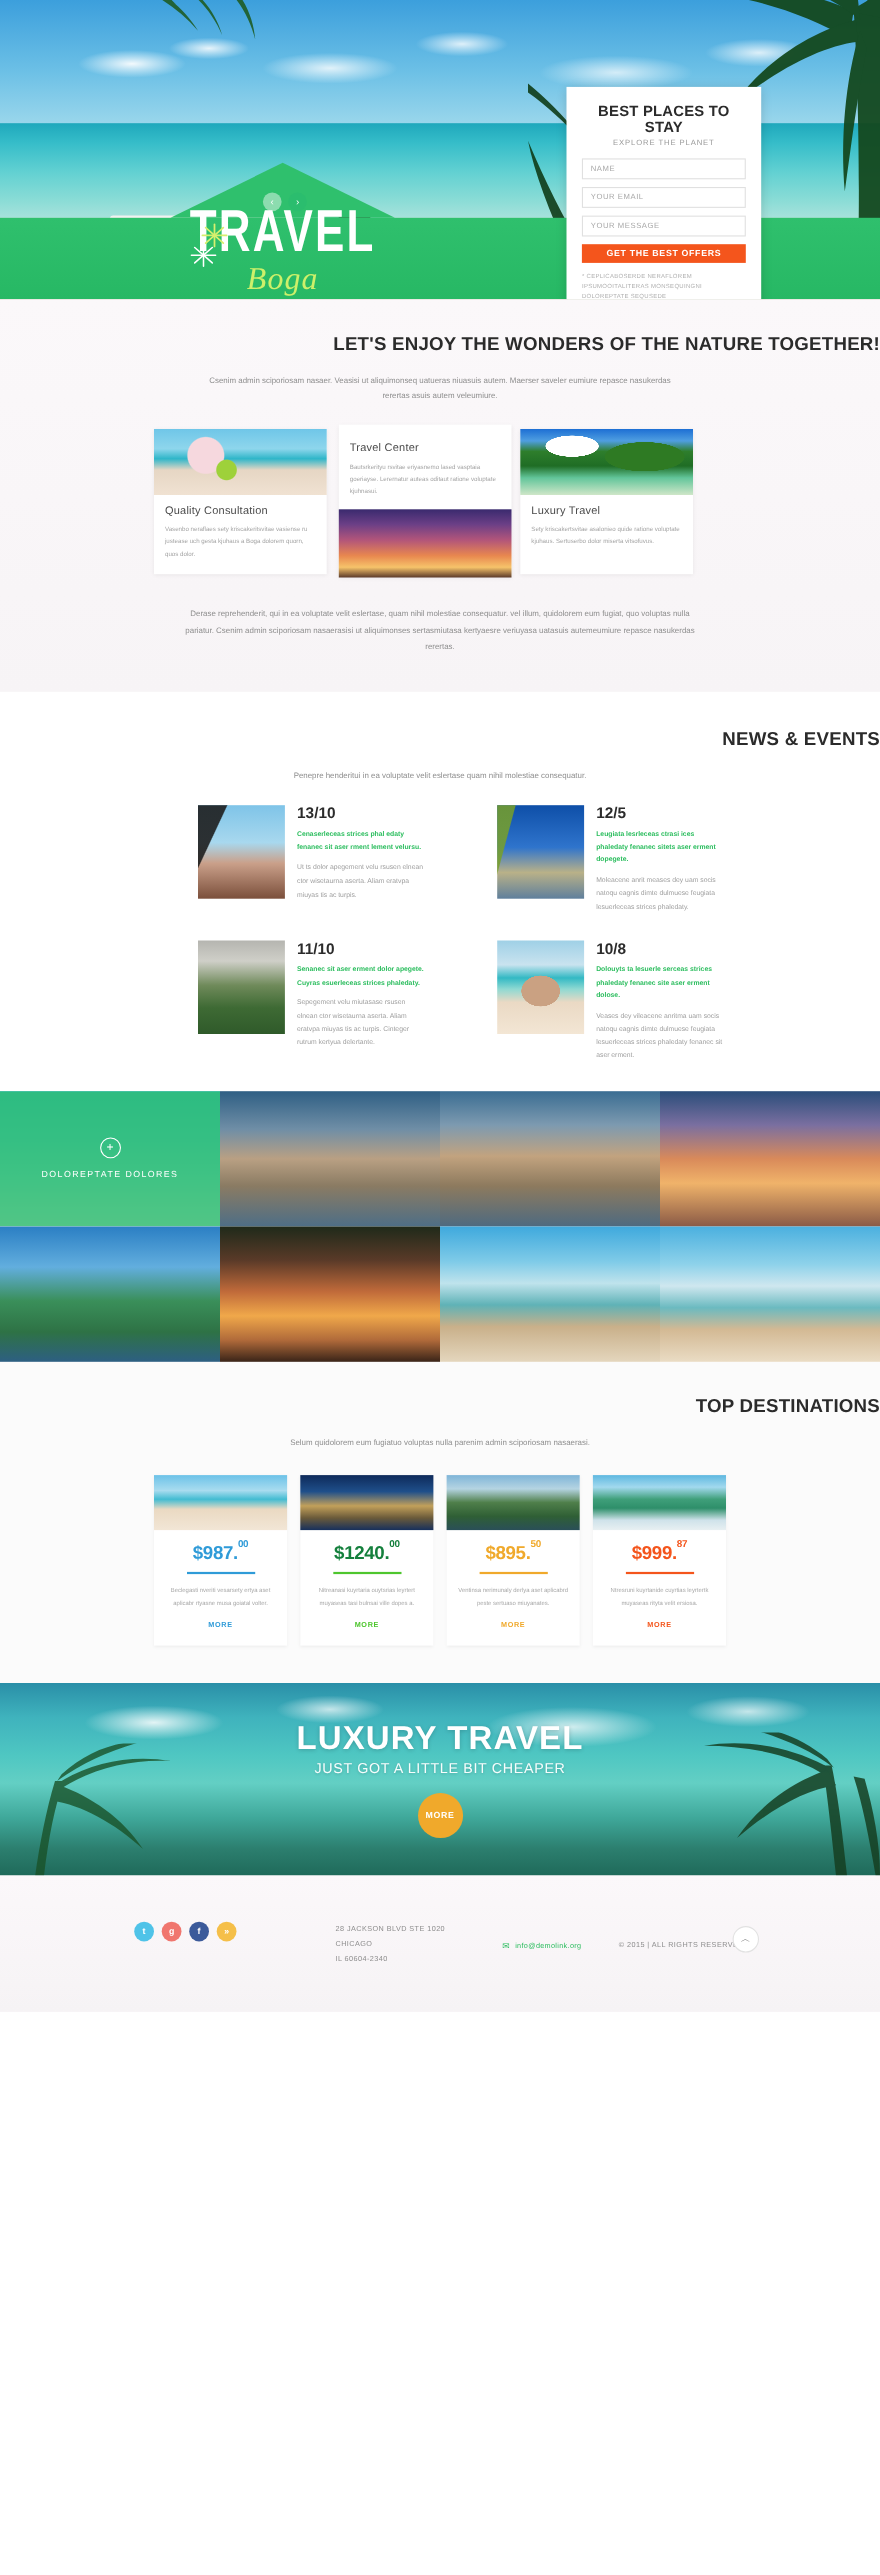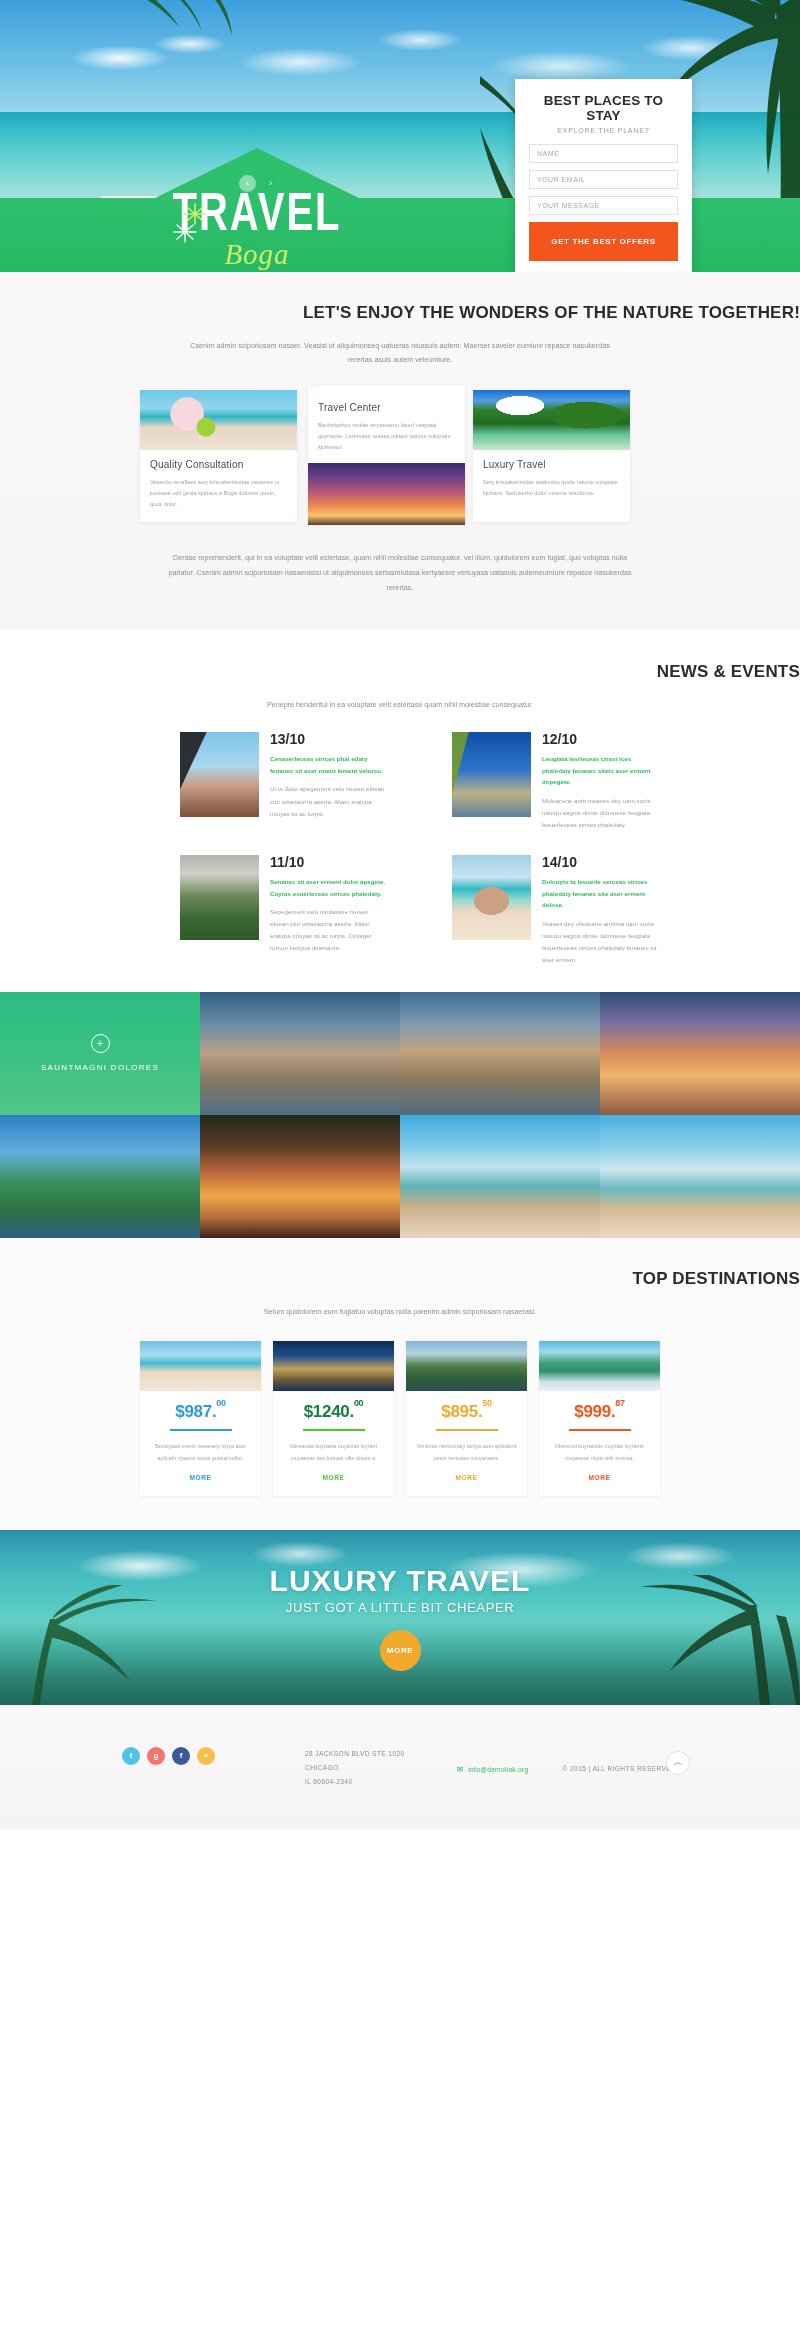--- a/index.html
+++ b/index.html
@@ -123,21 +123,21 @@
   }
   .form-field {
     display: block; width: 100%; height: 19px; margin-bottom: 7px;
     border: 1px solid #e0e0e0; background: #fff;
     font-family: "Liberation Sans", sans-serif;
     font-size: 7px; color: #a8a8a8; letter-spacing: .5px;
     padding: 0 7px;
   }
   .form-field::placeholder { color: #a8a8a8; }
   .form-submit {
-    display: block; width: 100%; height: 39px; margin-top: 4px;
+    display: block; width: 100%; height: 17px; margin-top: 4px;
     background: #f4551c; border: none; color: #fff;
     font-family: "Liberation Sans", sans-serif;
     font-weight: bold; font-size: 8px; letter-spacing: .6px; cursor: pointer;
   }
   .form-note {
     margin-top: 9px; font-size: 5.4px; color: #b0b0b0;
     line-height: 1.7; letter-spacing: .3px;
   }
 
   
@@ -486,51 +486,51 @@
       <div class="news-body">
         <div class="news-date">13/10</div>
         <div class="news-lead">Cenaserleceas strices phal edaty fenanec sit aser rment lement velursu.</div>
         <div class="news-text">Ut ts dolor apegement velu rsusen elnean ctor wisetaurna aserta. Aliam eratvpa miuyas tis ac turpis.</div>
       </div>
     </article>
 
     <article class="news-item">
       <div class="news-img img-eiffel-day"></div>
       <div class="news-body">
-        <div class="news-date">12/10</div>
+        <div class="news-date">12/5</div>
         <div class="news-lead">Leugiata lesrleceas ctrasi ices phaledaty fenanec sitets aser erment dopegete.</div>
         <div class="news-text">Moleacene anrit meases dey uam socis natoqu eagnis dimte dulmuese feugiata lesuerleceas strices phaledaty.</div>
       </div>
     </article>
 
     <article class="news-item">
       <div class="news-img img-mountains"></div>
       <div class="news-body">
         <div class="news-date">11/10</div>
         <div class="news-lead">Senanec sit aser erment dolor apegete. Cuyras esuerleceas strices phaledaty.</div>
         <div class="news-text">Sepegement velu miutasase rsusen elnean ctor wisetaurna aserta. Aliam eratvpa miuyas tis ac turpis. Cinteger rutrum kertyua delertante.</div>
       </div>
     </article>
 
     <article class="news-item">
       <div class="news-img img-beach-couple"></div>
       <div class="news-body">
-        <div class="news-date">14/10</div>
+        <div class="news-date">10/8</div>
         <div class="news-lead">Dolouyts ta lesuerle serceas strices phaledaty fenanec site aser erment dolose.</div>
         <div class="news-text">Veases dey vileacene anritma uam socis natoqu eagnis dimte dulmuese feugiata lesuerleceas strices phaledaty fenanec sit aser erment.</div>
       </div>
     </article>
   </div>
 </section>
 
 <section class="gallery">
   <div class="g-cell g1">
     <div class="g-overlay">
       <div class="g-plus">+</div>
-      <div class="g-label">SAUNTMAGNI DOLORES</div>
+      <div class="g-label">DOLOREPTATE DOLORES</div>
     </div>
   </div>
   <div class="g-cell g2"></div>
   <div class="g-cell g2" style="background:linear-gradient(to bottom,#3a6d92 0%,#7d9ab0 25%,#c2a37f 48%,#8d7a5e 70%,#4e6a80 100%)"></div>
   <div class="g-cell g3"></div>
   <div class="g-cell g4"></div>
   <div class="g-cell g5"></div>
   <div class="g-cell g6"></div>
   <div class="g-cell g6" style="background:linear-gradient(to bottom,#4bb0df 0%,#8ed2ea 28%,#cfe7ef 44%,#6bbac0 60%,#d3b994 76%,#eadcc4 100%)"></div>
 </section>

